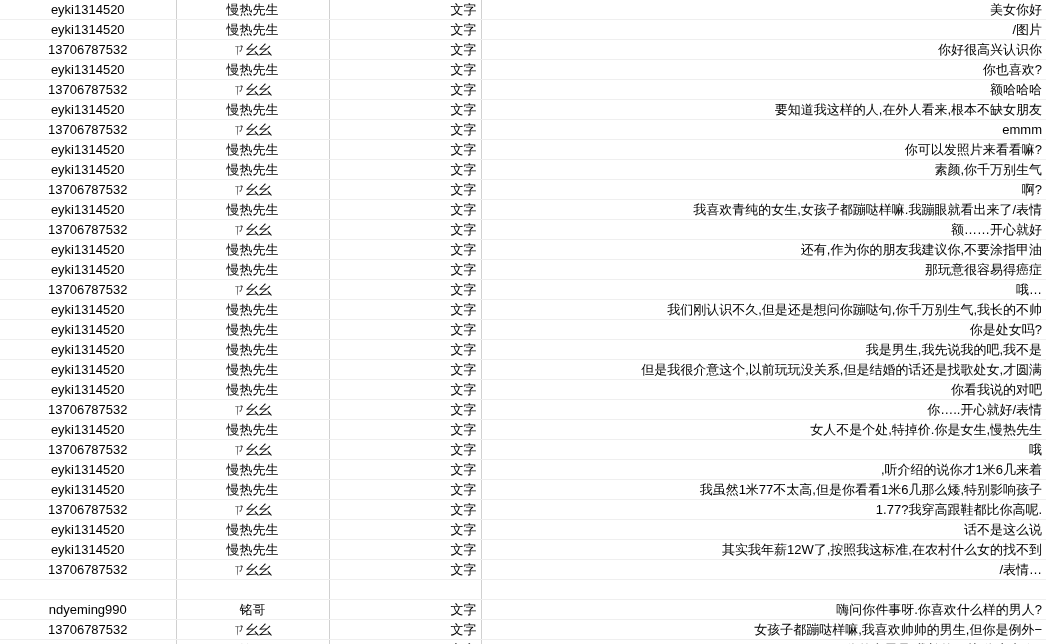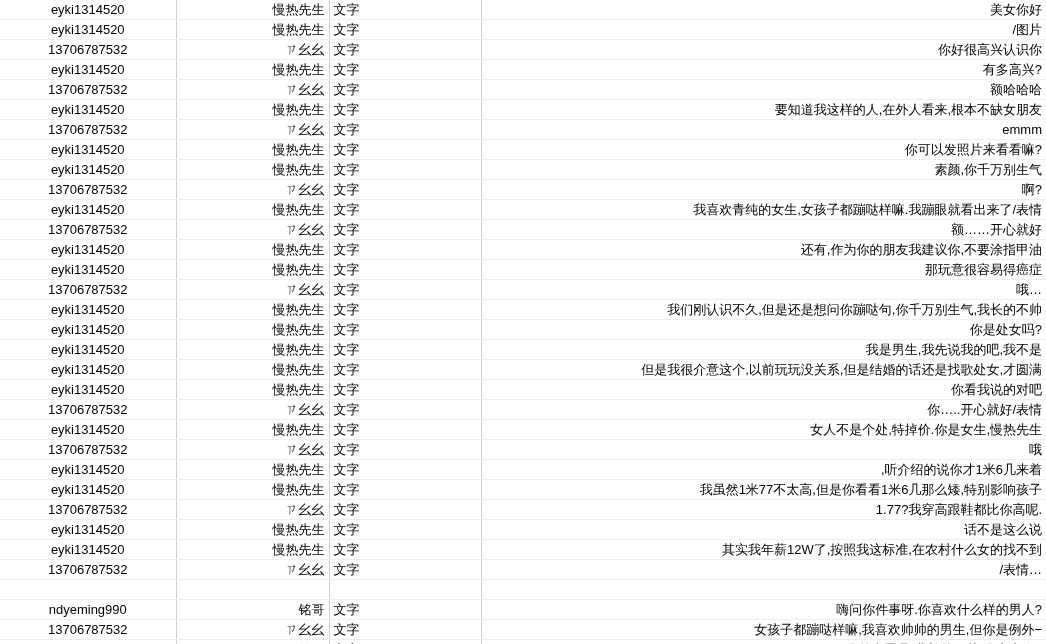--- a/index.html
+++ b/index.html
@@ -32,22 +32,22 @@
     border-right: 1px solid #d0d0d0;
     border-bottom: 1px solid #efefef;
     white-space: nowrap;
     overflow: hidden;
     vertical-align: middle;
     font-size: 13px;
   }
   .sheet tr td:last-child { border-right: none; padding-left: 8px; }
 
   .cell-id   { text-align: center; padding-right: 28px; }
-  .cell-name { text-align: right; }
-  .cell-type { text-align: left; padding-left: 68px; }
+  .cell-name { text-align: center; }
+  .cell-type { text-align: right; padding-left: 68px; }
   .cell-msg  { text-align: right; padding-right: 10px; }
 
   .row-blank td {
     border-bottom: 1px solid #efefef;
   }
   .row-blank .cell-id,
   .row-blank .cell-name,
   .row-blank .cell-type,
   .row-blank .cell-msg { text-align: center; }
 </style>
@@ -77,21 +77,21 @@
       <tr>
         <td class="cell-id">13706787532</td>
         <td class="cell-name">ㄗ幺幺</td>
         <td class="cell-type">文字</td>
         <td class="cell-msg">你好很高兴认识你</td>
       </tr>
       <tr>
         <td class="cell-id">eyki1314520</td>
         <td class="cell-name">慢热先生</td>
         <td class="cell-type">文字</td>
-        <td class="cell-msg">有多高兴?</td>
+        <td class="cell-msg">你也喜欢?</td>
       </tr>
       <tr>
         <td class="cell-id">13706787532</td>
         <td class="cell-name">ㄗ幺幺</td>
         <td class="cell-type">文字</td>
         <td class="cell-msg">额哈哈哈</td>
       </tr>
       <tr>
         <td class="cell-id">eyki1314520</td>
         <td class="cell-name">慢热先生</td>

